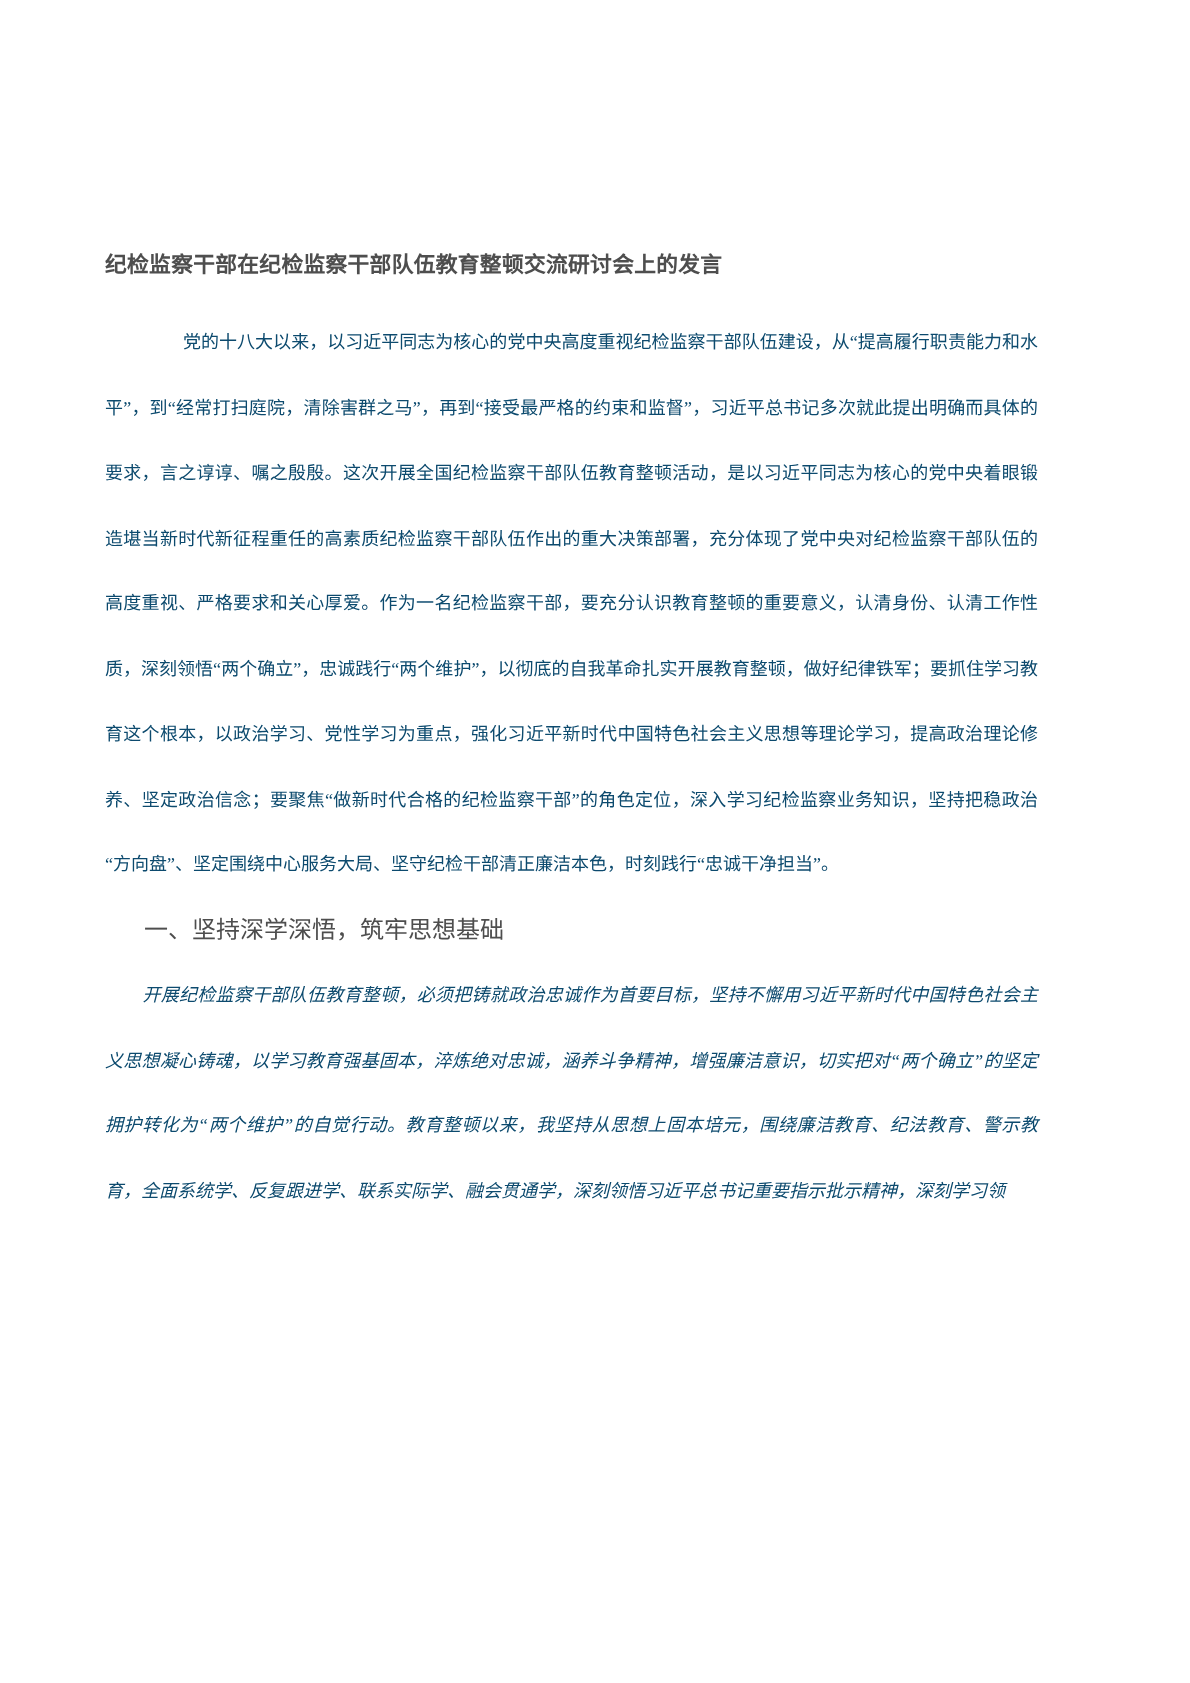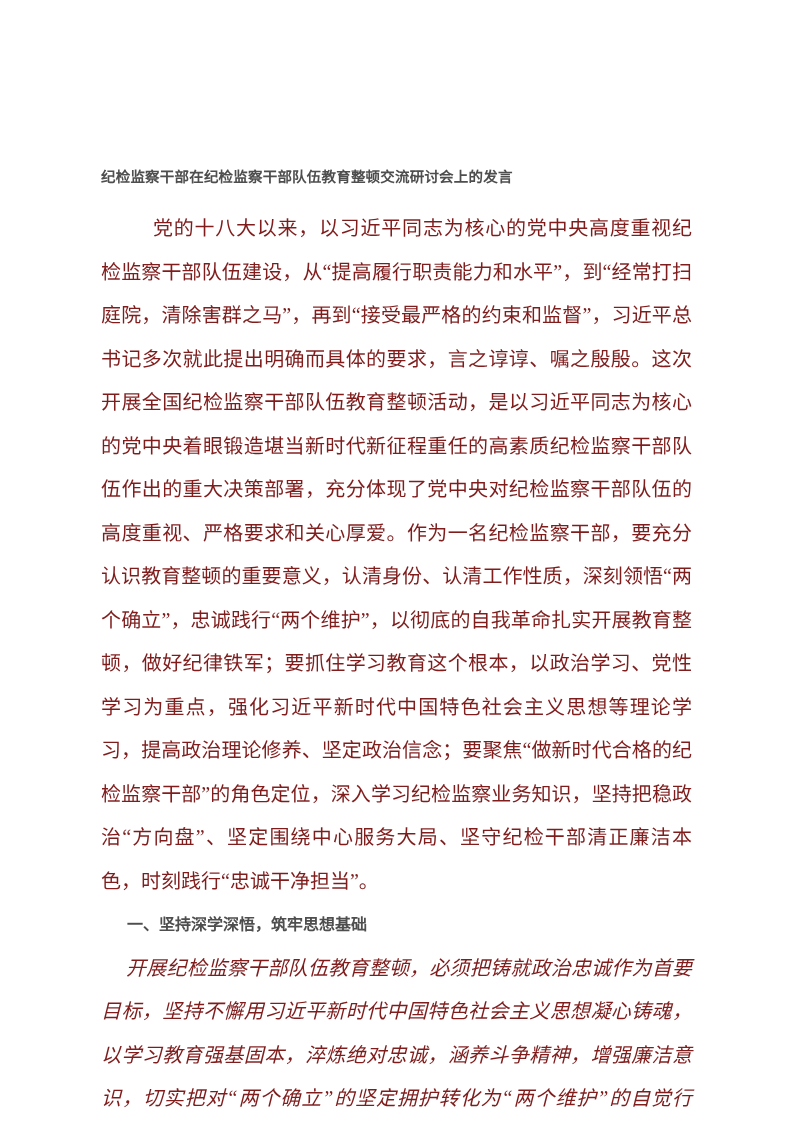--- a/index.html
+++ b/index.html
@@ -7,49 +7,49 @@
     padding: 0;
     background: #ffffff;
   }
   .page {
     position: relative;
     width: 793px;
     height: 1122px;
     margin: 0 auto;
     background: #ffffff;
     box-sizing: border-box;
-    padding: 156px 101px 0 101px;
+    padding: 156px 101px 0 70px;
     overflow: hidden;
     font-family: "Liberation Serif", "DejaVu Serif", serif;
   }
   .doc-title {
     margin: 0;
     font-size: 14.5px;
     font-weight: bold;
     color: #4e4e4e;
     line-height: 43px;
     letter-spacing: 0.2px;
   }
   .body-para {
     margin: 0;
-    font-size: 20px;
-    color: #7f1d1d;
+    font-size: 12px;
+    color: #0c4a6e;
     line-height: 43.5px;
     text-align: justify;
     text-justify: inter-ideograph;
     font-weight: 300;
   }
   .first-para {
     margin-top: 8px;
     text-indent: 52px;
   }
   .section-heading {
     margin: 0;
     font-size: 16px;
-    font-weight: bold;
+    font-weight: normal;
     color: #4e4e4e;
     line-height: 43.5px;
     text-indent: 26px;
   }
   .second-para {
     text-indent: 25px;
     font-style: italic;
   }
 </style>
 </head>

